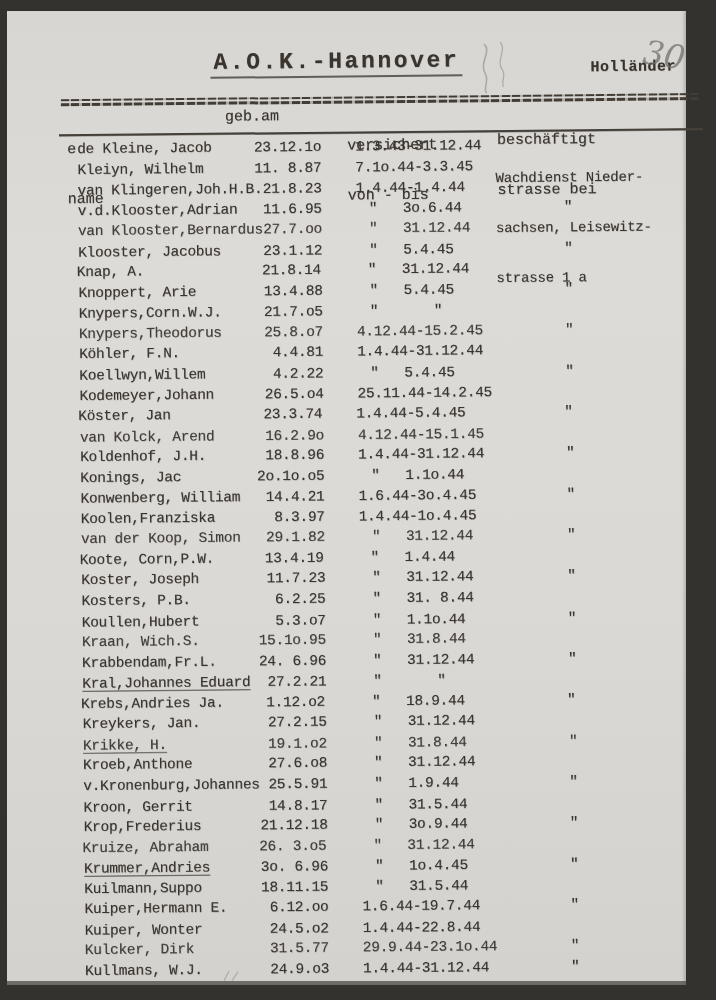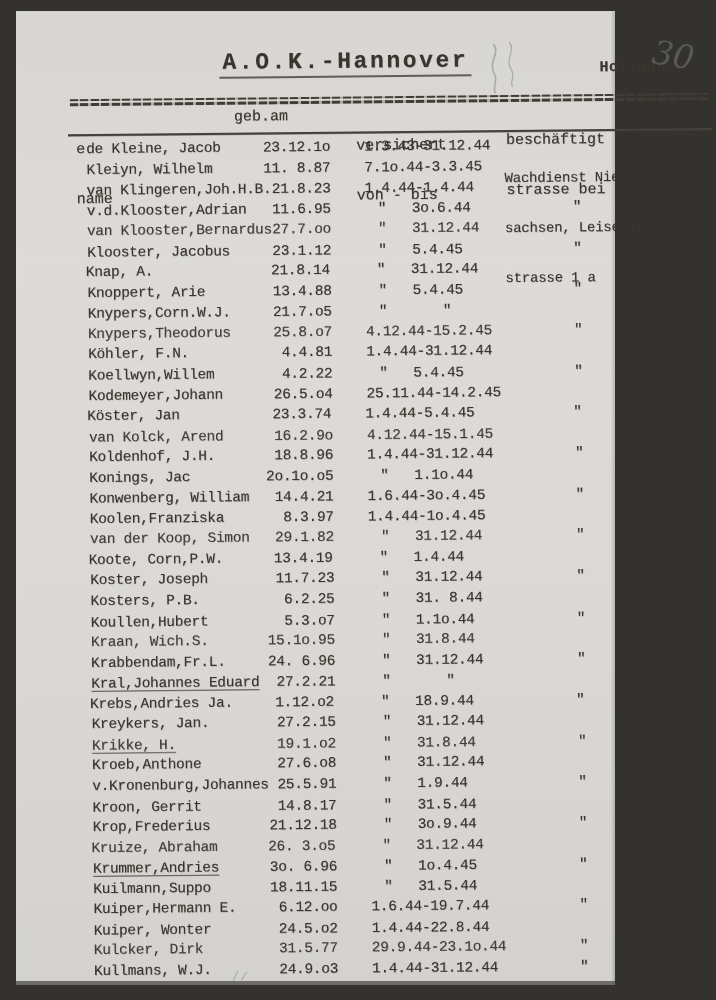--- a/index.html
+++ b/index.html
@@ -2,21 +2,21 @@
 <html><head>
 <meta charset="utf-8">
 <style>
   html,body{margin:0;padding:0;}
   body{
     width:716px;height:1000px;position:relative;overflow:hidden;
     background:#33322e;
     font-family:"Liberation Mono","DejaVu Sans Mono",monospace;
   }
   #paper{
-    position:absolute;left:16px;top:11px;width:599px;height:974px;
+    position:absolute;left:7px;top:11px;width:679px;height:974px;
     background:linear-gradient(180deg,#d7d6d2 0%,#dcdbd7 25%,#dad9d5 60%,#d3d2ce 100%);
     box-shadow:inset -2px 0 3px rgba(0,0,0,.18), inset 0 2px 2px rgba(255,255,255,.25);
   }
   #paper::after{
     content:"";position:absolute;left:0;right:0;bottom:0;height:4px;
     background:#55524c;opacity:.8;
   }
   #content{
     position:absolute;inset:0;
     transform:rotate(-0.55deg);transform-origin:80px 540px;

